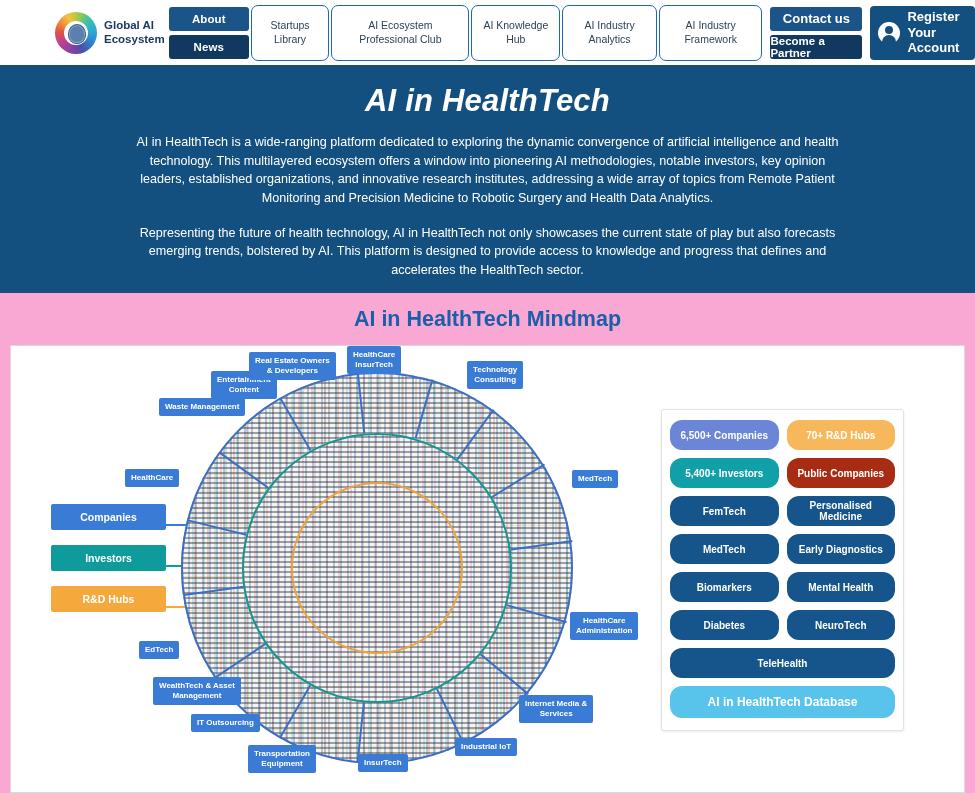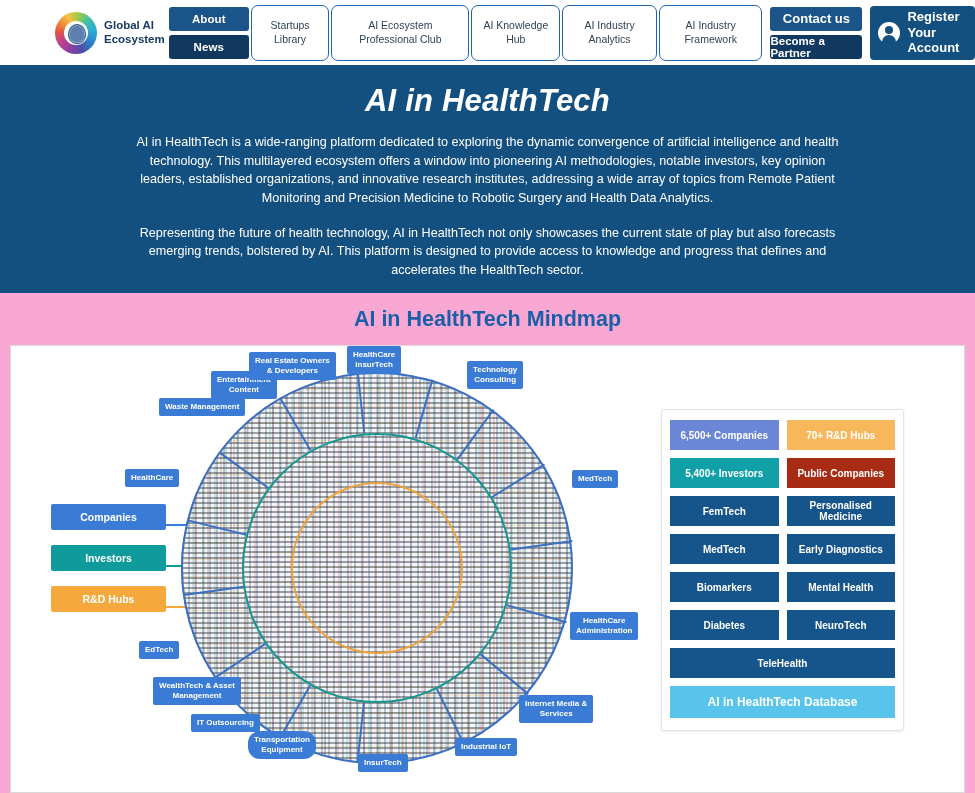--- a/index.html
+++ b/index.html
@@ -218,21 +218,21 @@
   
   .legend-panel {
     position: absolute; left: 650px; top: 63px;
     width: 243px; padding: 10px 8px 12px 8px;
     background: #ffffff; border: 1px solid #e2e2e2;
     border-radius: 3px;
     box-shadow: 0 1px 3px rgba(0,0,0,.08);
   }
   .legend-row { display: flex; gap: 8px; margin-bottom: 8px; }
   .legend-btn {
-    flex: 1; height: 30px; border-radius: 0;
+    flex: 1; height: 30px; border-radius: 12px;
     display: flex; align-items: center; justify-content: center;
     color: #ffffff; font-size: 10px; font-weight: bold;
     text-align: center; cursor: pointer; padding: 0 3px;
   }
   .lb-companies  { background: #6b86d6; }
   .lb-rdhubs     { background: #f7b85c; }
   .lb-investors  { background: #12a0a8; }
   .lb-public     { background: #a82b14; }
   .lb-navy       { background: #16548c; }
   .lb-wide       { width: 100%; }
@@ -327,21 +327,21 @@
 InsurTech</div>
     <div class="sector-label" style="left:456px; top:15px;">Technology
 Consulting</div>
     <div class="sector-label" style="left:561px; top:124px;">MedTech</div>
     <div class="sector-label" style="left:559px; top:266px;">HealthCare
 Administration</div>
     <div class="sector-label" style="left:508px; top:349px;">Internet Media &amp;
 Services</div>
     <div class="sector-label" style="left:444px; top:392px;">Industrial IoT</div>
     <div class="sector-label" style="left:347px; top:408px;">InsurTech</div>
-    <div class="sector-label" style="left:237px; top:385px;border-radius:12px;">Transportation
+    <div class="sector-label" style="left:237px; top:399px;">Transportation
 Equipment</div>
     <div class="sector-label" style="left:180px; top:368px;">IT Outsourcing</div>
     <div class="sector-label" style="left:142px; top:331px;">WealthTech &amp; Asset
 Management</div>
     <div class="sector-label" style="left:128px; top:295px;">EdTech</div>
     <div class="sector-label" style="left:114px; top:123px;">HealthCare</div>
 
     <div class="key-label key-companies" style="left:40px; top:158px; width:115px;">Companies</div>
     <div class="key-label key-investors" style="left:40px; top:199px; width:115px;">Investors</div>
     <div class="key-label key-rd" style="left:40px; top:240px; width:115px;">R&amp;D Hubs</div>

